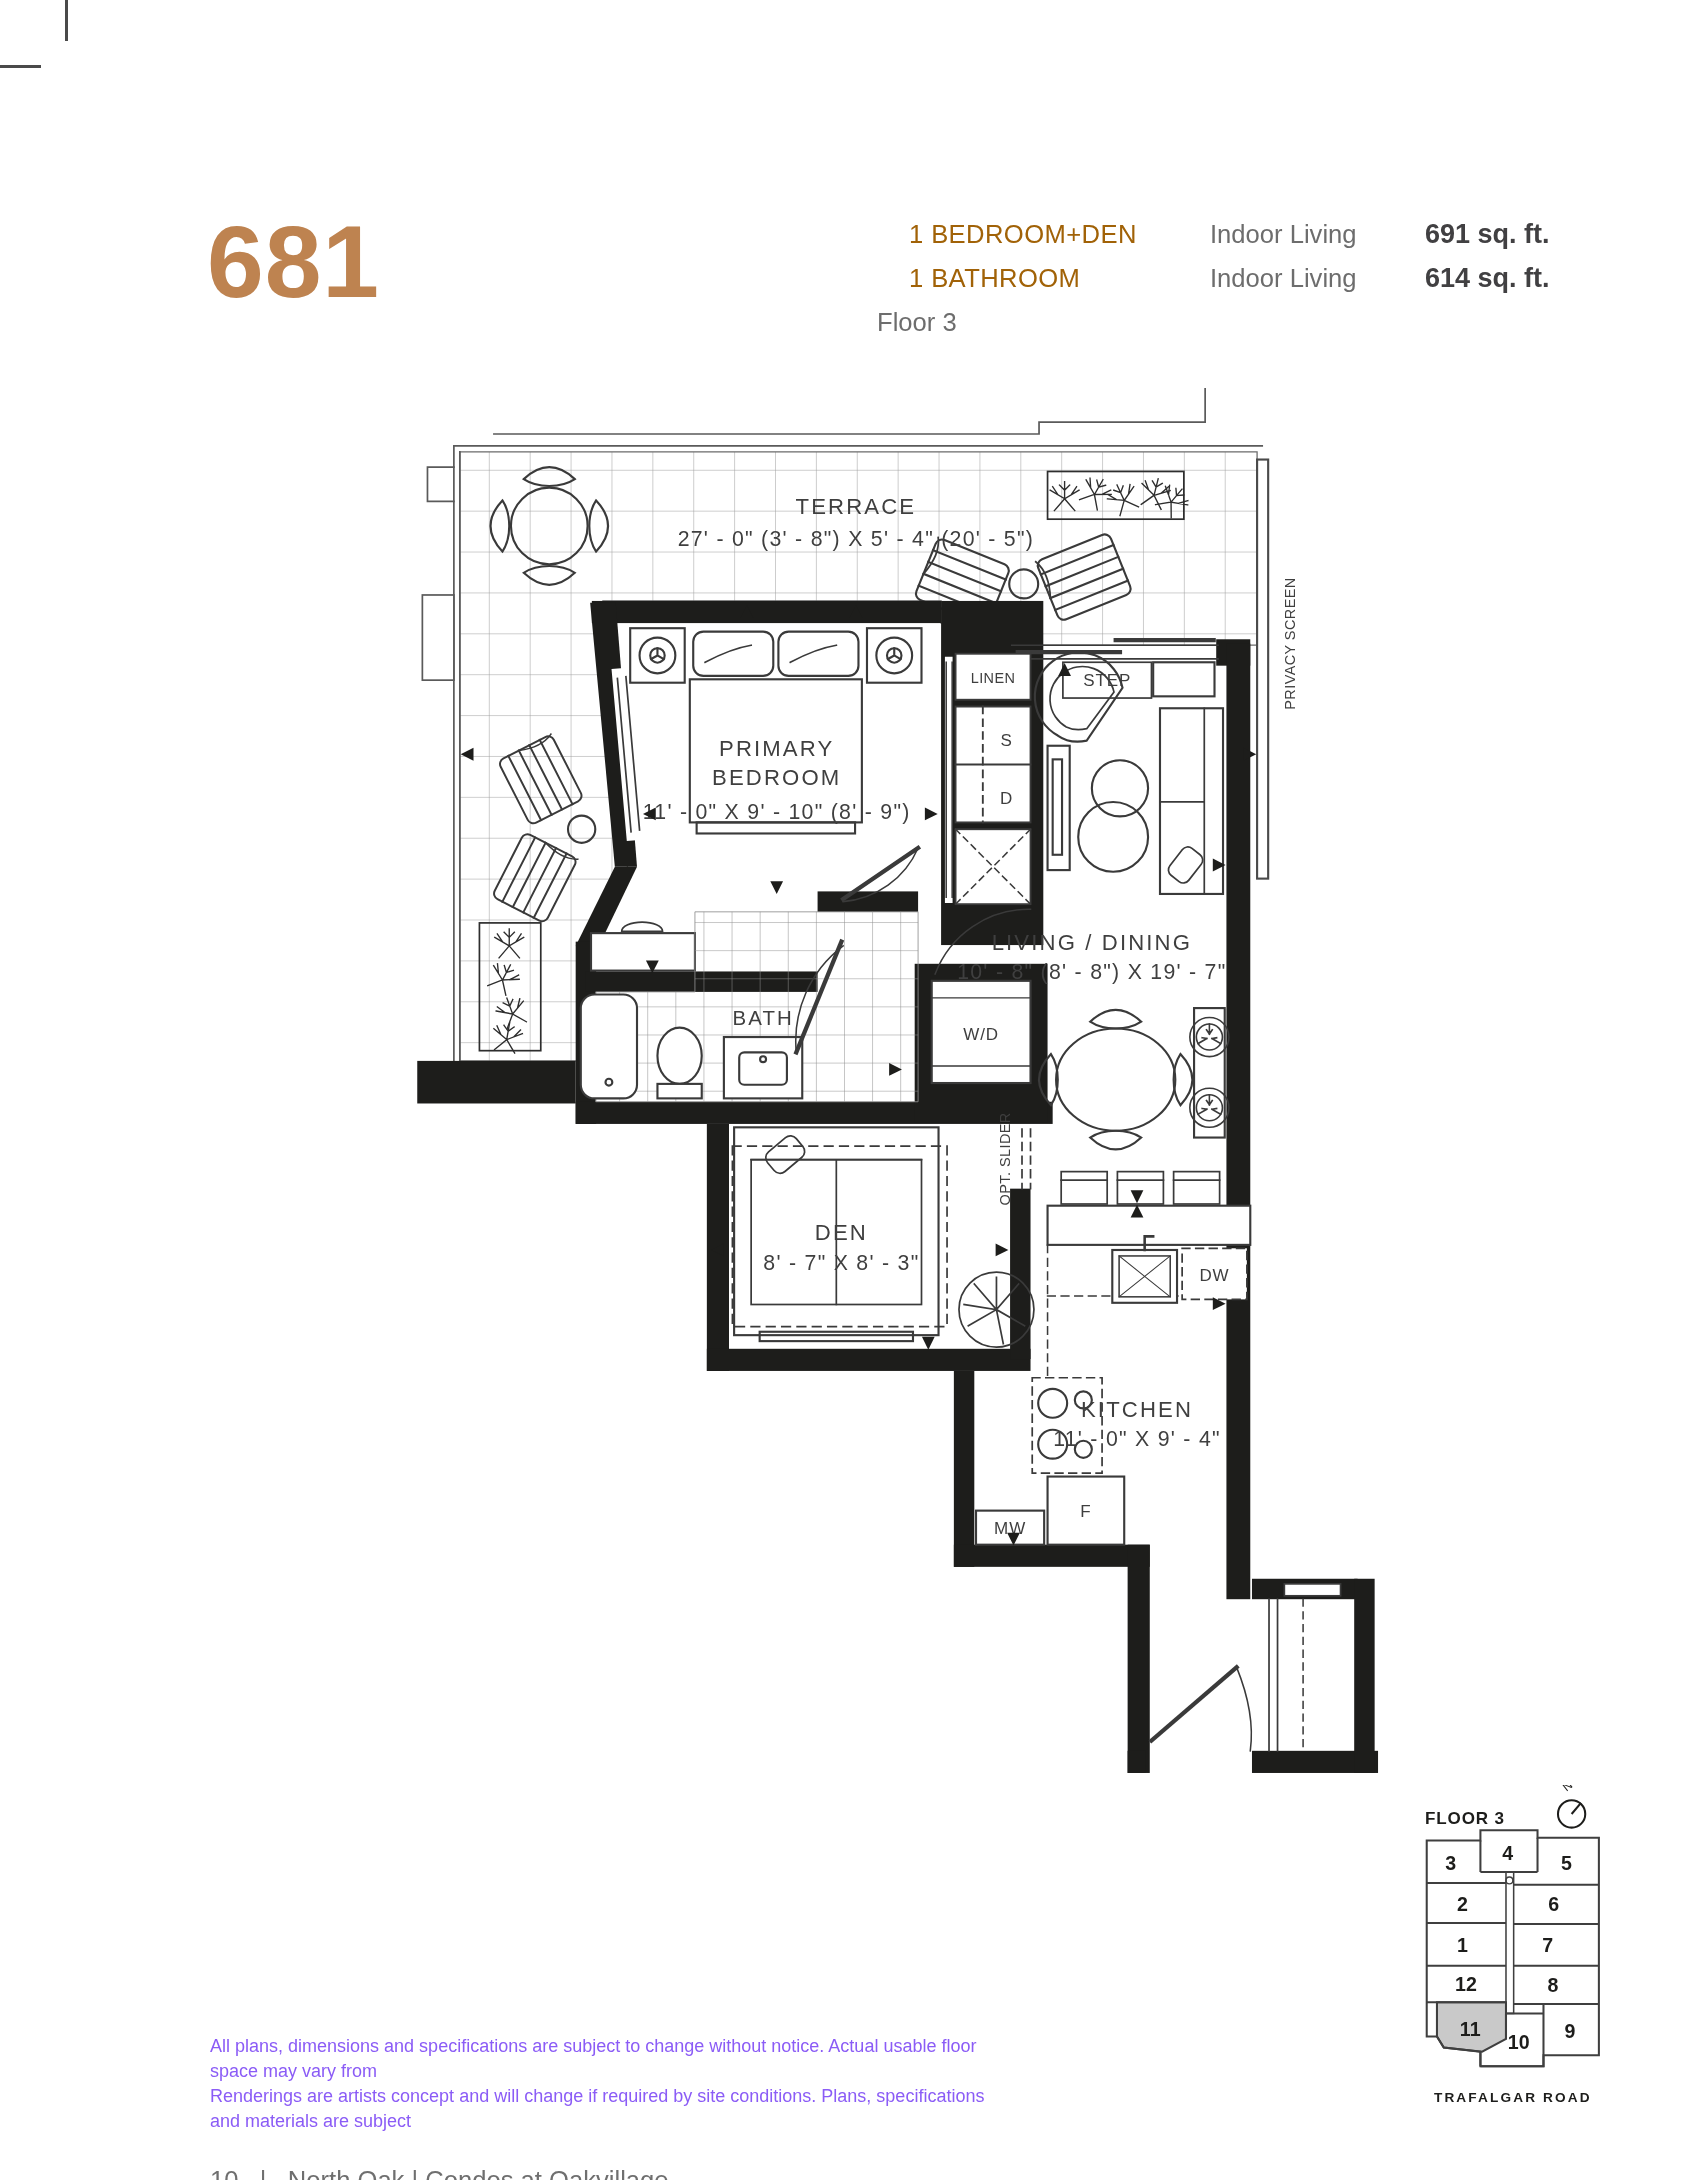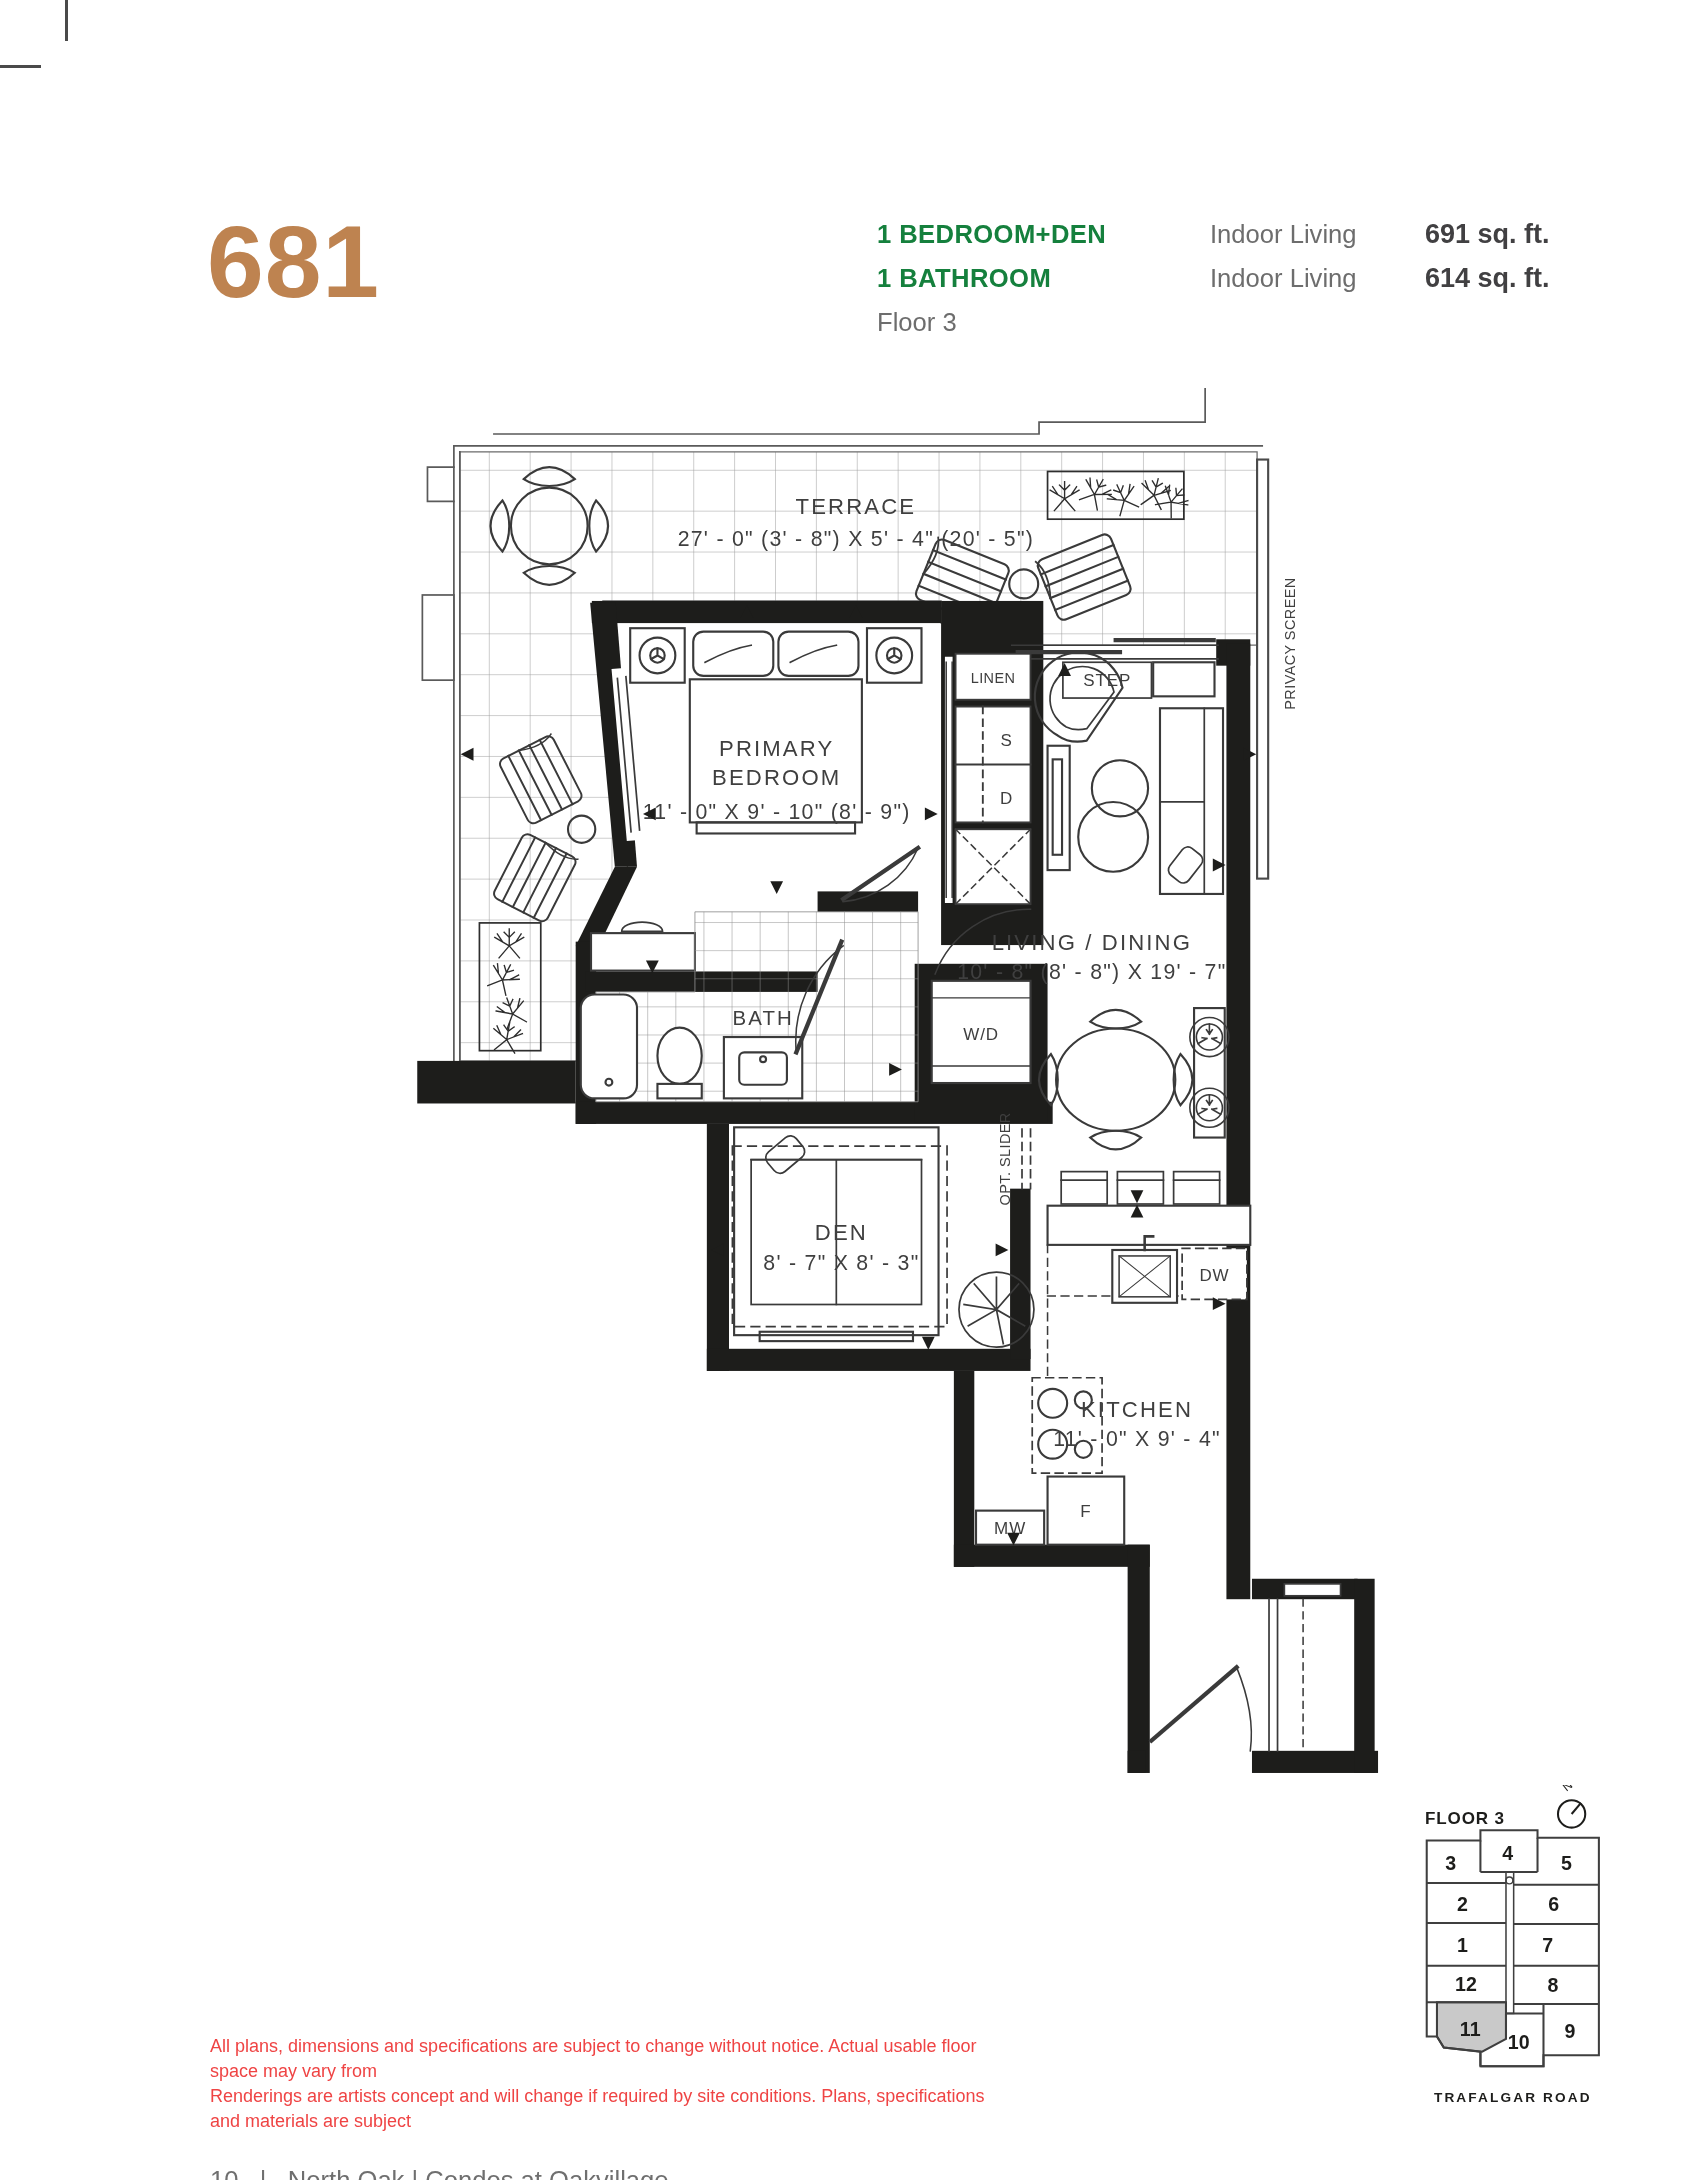--- a/index.html
+++ b/index.html
@@ -8,22 +8,22 @@
   .abs { position:absolute; }
   #page { position:relative; width:1685px; height:1816px; background:#fff; }
 
   
   .cropmark { background:#4a4a4a; }
 
   
   .unit-number { left:207px; top:211px; font-size:102px; font-weight:bold;
                  color:#be8350; letter-spacing:0.9px; line-height:1; }
   .type-block  { left:877px; top:220px; width:307px; }
-  .type-line   { font-size:25.6px; font-weight:bold; color:#15803d; letter-spacing:0.4px;
-                 height:44px; line-height:29px; }
+  .type-line   { font-size:25.6px; font-weight:normal; color:#a16207; letter-spacing:0.4px;
+                 height:44px; line-height:29px;margin-left:32px; }
   .floor-line  { font-size:25.6px; font-weight:normal; color:#6d6d6d; height:44px; line-height:29px; }
   .stats-block { left:1210px; top:220px; width:358px; }
   .stat-row    { height:44px; line-height:29px; position:relative; }
   .stat-label  { font-size:25.6px; color:#6d6d6d;text-align:center; }
   .stat-value  { position:absolute; left:215px; top:0; font-size:27px; font-weight:bold; color:#414042; }
 
   
   #plan   { left:366px; top:388px; width:1065px; height:1448px; }
   #keyplan{ left:1401px; top:1785px; width:256px; height:375px; }
 
@@ -33,21 +33,21 @@
   .sm-label  { font-size:20px; letter-spacing:1px; }
   .xs-label  { font-size:17px; letter-spacing:.5px; }
   .mid       { text-anchor:middle; }
 
   .kp-num   { font-size:23px; font-weight:bold; fill:#1d1d1b; text-anchor:middle; }
   .kp-title { font-size:20px; font-weight:bold; fill:#1d1d1b; letter-spacing:1px; }
   .kp-road  { font-size:16px; font-weight:bold; fill:#1d1d1b; letter-spacing:2.5px; text-anchor:middle; }
 
   
   .disclaimer { left:210px; top:2034px; width:809px; }
-  .disclaimer div { font-size:18px; line-height:25px; color:#ef4444; white-space:pre-wrap; }
+  .disclaimer div { font-size:18px; line-height:25px; color:#8b5cf6; white-space:pre-wrap; }
   .footer { left:210px; top:2166px; font-size:25.6px; color:#6f6f6f; white-space:pre-wrap; }
 </style>
 </head>
 <body>
 
 <div id="page">
 
   <div class="abs cropmark" style="left:65px; top:0; width:2.6px; height:41px;"></div>
   <div class="abs cropmark" style="left:0; top:65px; width:41px; height:2.6px;"></div>
 

